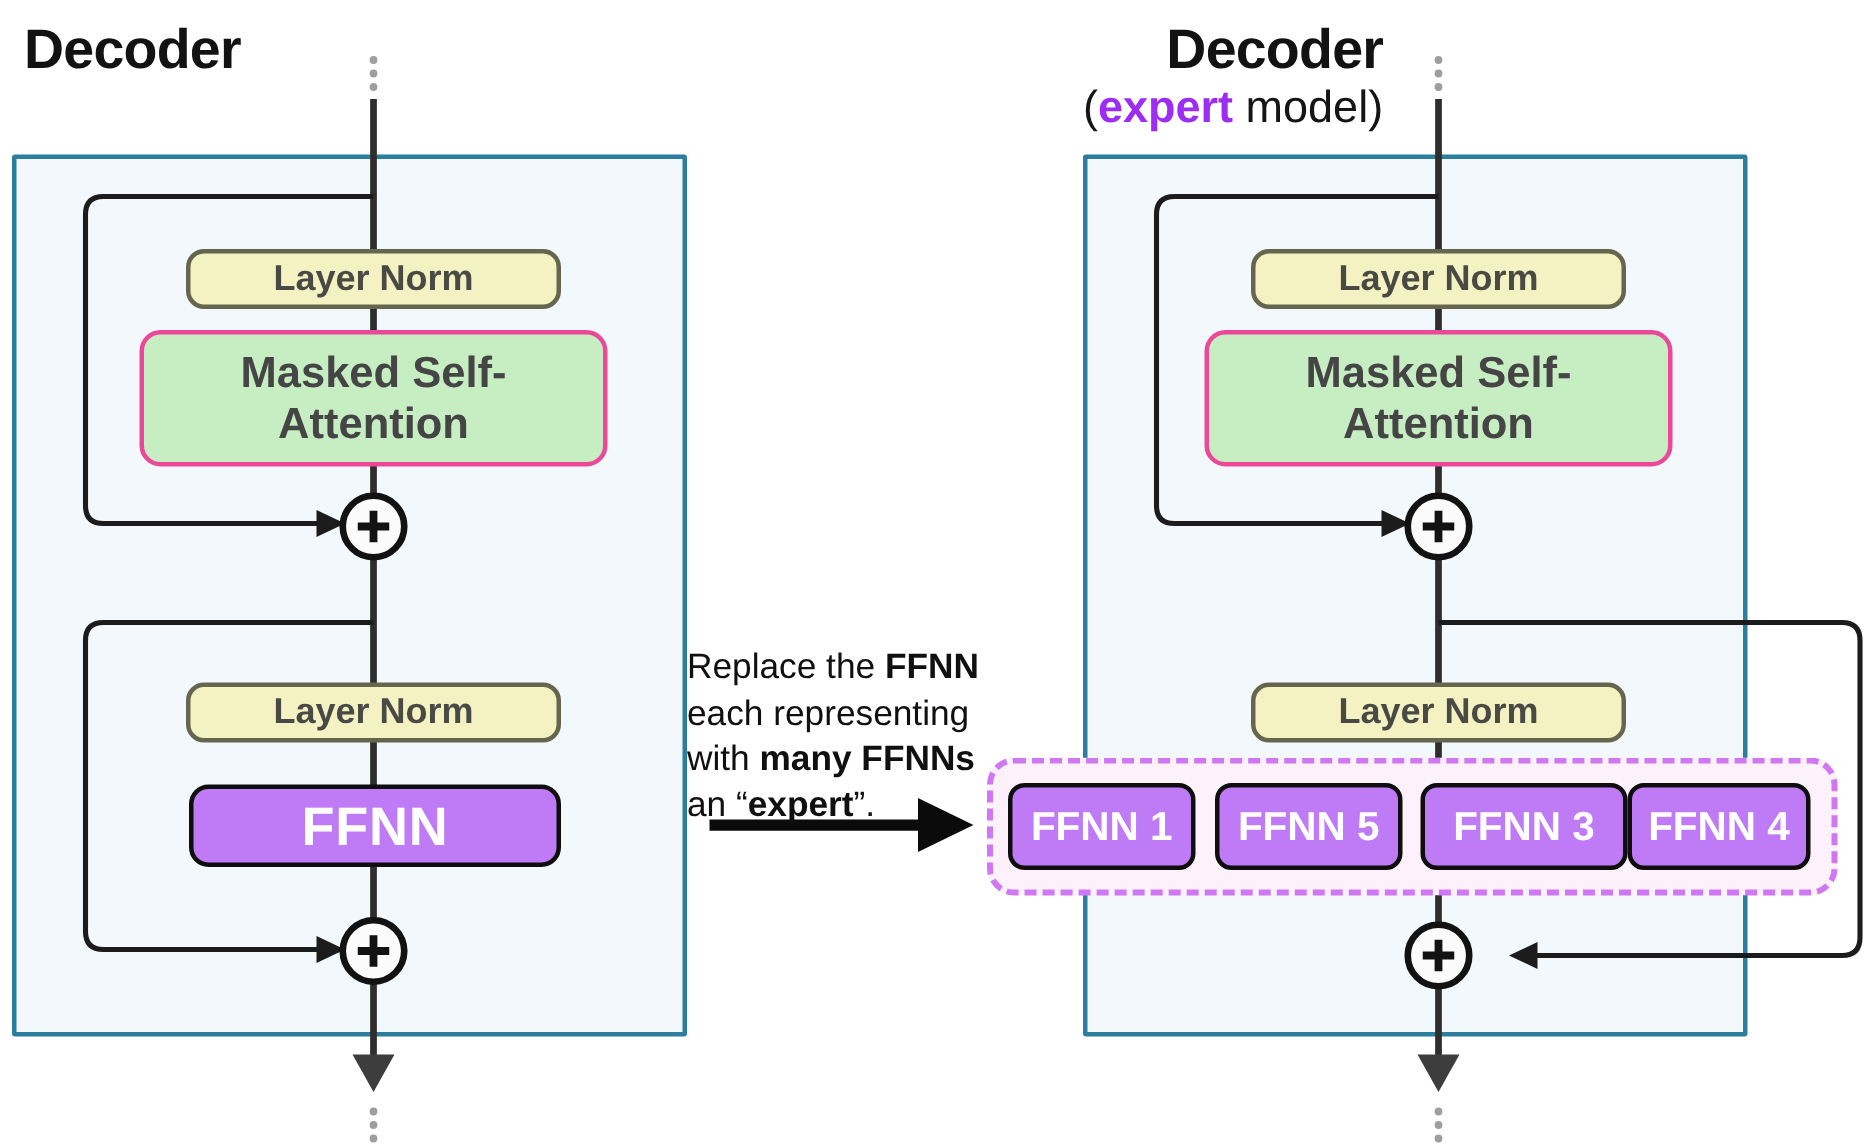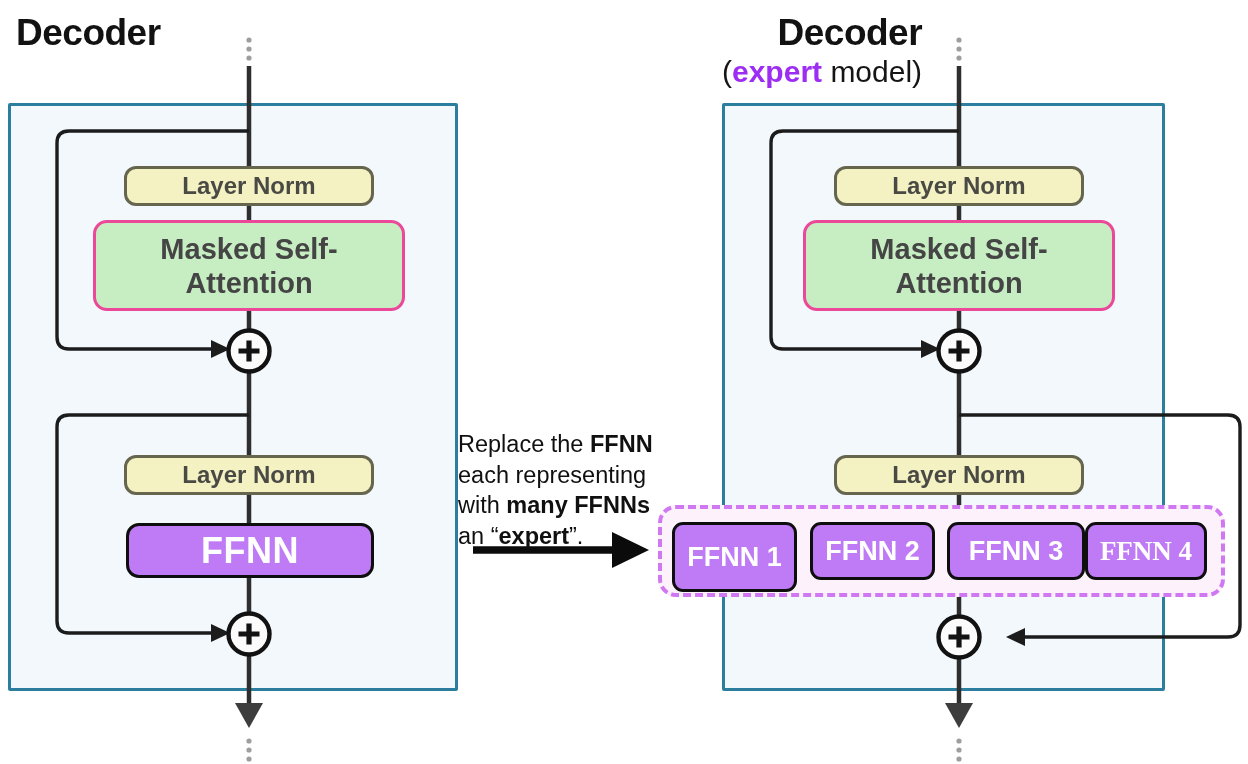--- a/index.html
+++ b/index.html
@@ -147,18 +147,18 @@
     <div><span>each representing</span></div>
     <div><span>with </span><b>many FFNNs</b></div>
     <div><span>an “</span><b class="i">expert</b><span>”.</span></div>
   </div>
 
   <div class="node layer-norm" style="left:834px;top:166px;width:250px;height:40px;">Layer Norm</div>
   <div class="node attention" style="left:803px;top:220px;width:312px;height:91px;">Masked Self-Attention</div>
   <div class="node layer-norm" style="left:834px;top:455px;width:250px;height:40px;">Layer Norm</div>
 
   <div class="experts-group" style="left:658px;top:505px;width:567px;height:92px;"></div>
-  <div class="node expert" style="left:672px;top:522px;width:125px;height:70px;">FFNN 1</div>
-  <div class="node expert" style="left:810px;top:522px;width:125px;height:58px;">FFNN 2</div>
+  <div class="node expert" style="left:672px;top:522px;width:125px;height:58px;">FFNN 1</div>
+  <div class="node expert" style="left:810px;top:522px;width:125px;height:58px;">FFNN 5</div>
   <div class="node expert" style="left:947px;top:522px;width:138px;height:58px;">FFNN 3</div>
-  <div class="node expert" style="left:1085px;top:522px;width:122px;height:58px;font-family:Liberation Serif, serif;">FFNN 4</div>
+  <div class="node expert" style="left:1085px;top:522px;width:122px;height:58px;">FFNN 4</div>
 
 </div>
 
 </body></html>

